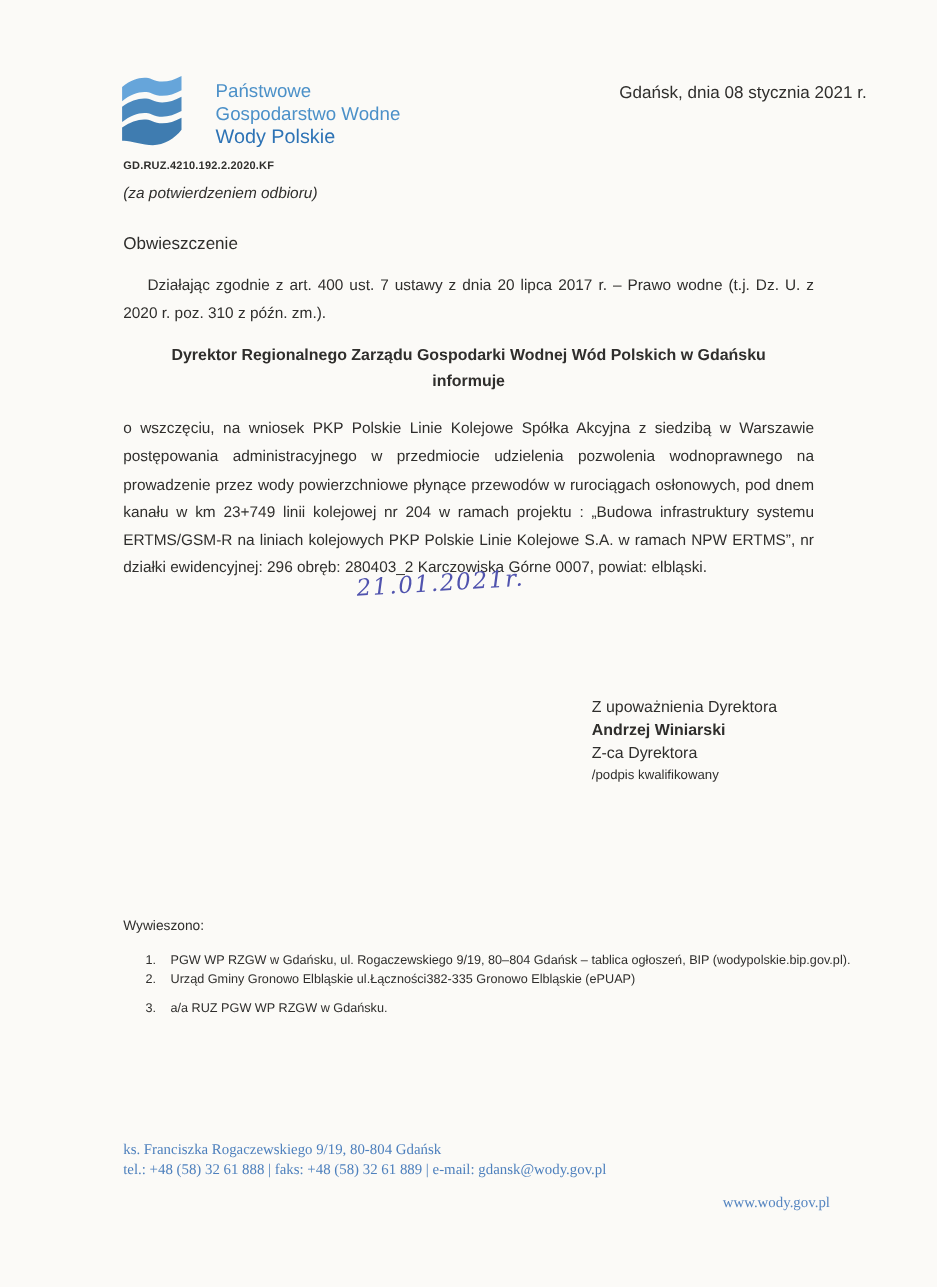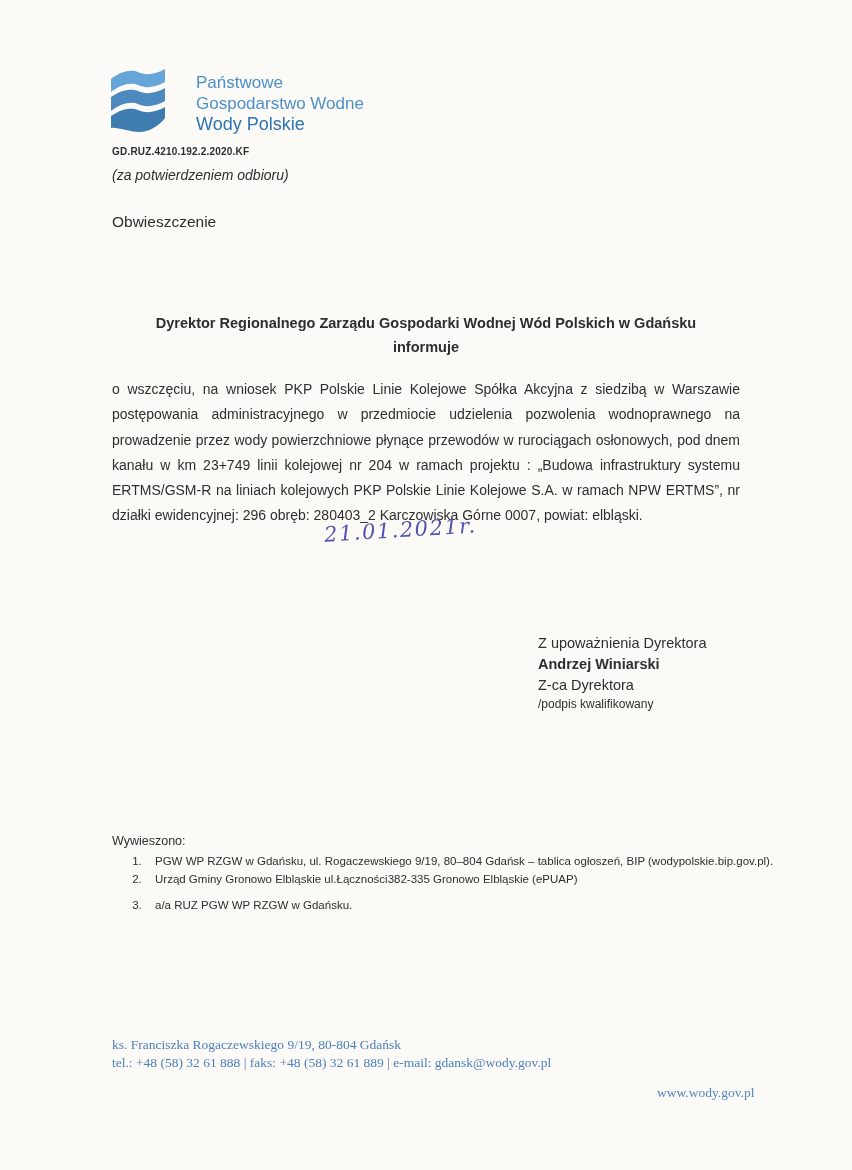--- a/index.html
+++ b/index.html
@@ -55,21 +55,21 @@
     transform: rotate(-3.5deg);
   }
 
   
   .signature { position: absolute; left: 538px; top: 633px; font-size: 14.5px; line-height: 21px; }
   .signature .name { font-weight: bold; }
   .signature .note { font-size: 12px; line-height: 16px; }
 
   
   .distribution { position: absolute; left: 112px; top: 834px; font-size: 12.5px; }
-  .distribution-label { margin: 0 0 4px 0; }
+  .distribution-label { margin: 0 0 16px 0; }
   .distribution ol { margin: 0; padding: 0 0 0 33px; font-size: 11.5px; line-height: 18px; }
   .distribution li { padding-left: 10px; }
   .distribution li.spaced { margin-top: 8px; }
 
   
   .footer {
     position: absolute; left: 112px; top: 1036px;
     font-family: "Liberation Serif", serif; font-size: 13.5px; line-height: 17.5px;
     color: #4e80bd;
   }
@@ -90,26 +90,28 @@
       <path d="M3,31 C13,24 23,22 30,25 C38,29 48,27 57,22 L57,35 C48,40 38,42 30,38 C23,35 13,37 3,45 Z" fill="#4b89be"></path>
       <path d="M3,50 C13,43 23,41 30,44 C38,48 48,46 57,41 L57,52 C51,60 41,66 31,66 C21,66 9,61 3,62 Z" fill="#3f7cb0"></path>
     </svg>
     <div class="logo-text">
       <div class="logo-line">Państwowe</div>
       <div class="logo-line">Gospodarstwo Wodne</div>
       <div class="logo-line bold">Wody Polskie</div>
     </div>
   </div>
 
+  <div class="date-line">Gdańsk, dnia 08 stycznia 2021 r.</div>
 
   <div class="ref-number">GD.RUZ.4210.192.2.2020.KF</div>
   <div class="ref-note">(za potwierdzeniem odbioru)</div>
 
   <div class="doc-title">Obwieszczenie</div>
 
+  <div class="intro-par">Działając zgodnie z art. 400 ust. 7 ustawy z dnia 20 lipca 2017 r. – Prawo wodne (t.j. Dz. U. z 2020 r. poz. 310 z późn. zm.).</div>
 
   <div class="heading-center">
     <div>Dyrektor Regionalnego Zarządu Gospodarki Wodnej Wód Polskich w Gdańsku</div>
     <div>informuje</div>
   </div>
 
   <div class="body-par">o wszczęciu, na wniosek PKP Polskie Linie Kolejowe Spółka Akcyjna z siedzibą w Warszawie  postępowania administracyjnego w przedmiocie udzielenia pozwolenia wodnoprawnego na prowadzenie przez wody powierzchniowe płynące przewodów w rurociągach osłonowych, pod dnem kanału w km 23+749 linii kolejowej nr 204 w ramach projektu : „Budowa infrastruktury systemu ERTMS/GSM-R na liniach kolejowych PKP Polskie Linie Kolejowe S.A. w ramach NPW ERTMS”, nr działki ewidencyjnej: 296 obręb: 280403_2 Karczowiska Górne 0007, powiat: elbląski.</div>
 
 
   <div class="handwritten" style="color:#5053ae">21.01.2021r.</div>

